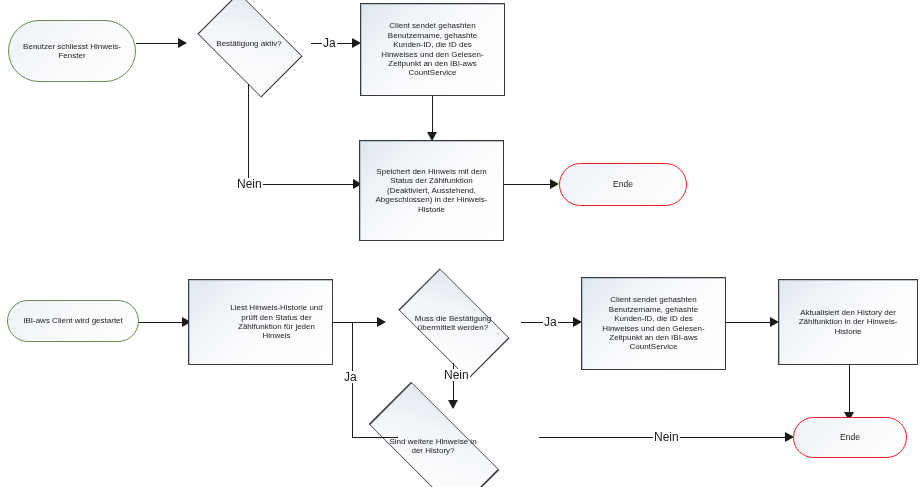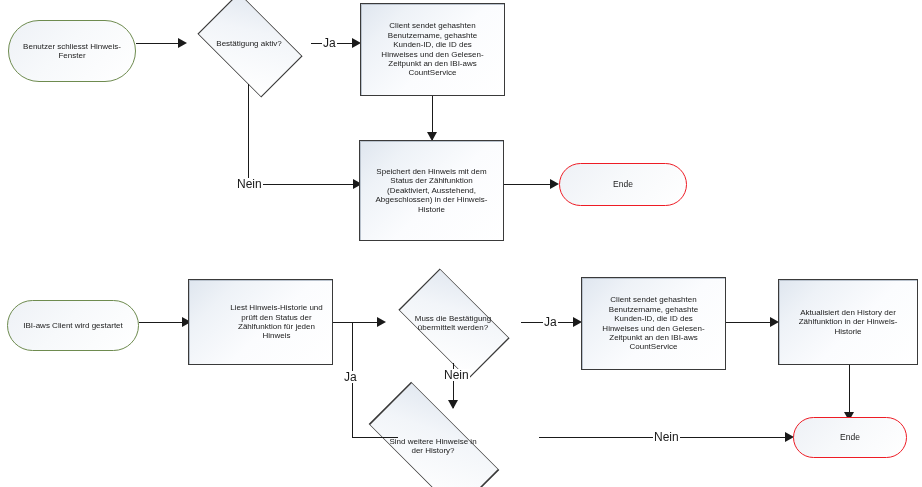--- a/index.html
+++ b/index.html
@@ -128,21 +128,21 @@
 Historie</span>
   </div>
 
   <div class="ln h" style="left:504px; top:184px; width:52px;"></div>
   <div class="arw r" style="left:550px; top:179px;"></div>
 
   <div class="node term end fs85" style="left:559px; top:163px; width:128px; height:43px;">
     <span class="lbl">Ende</span>
   </div>
 
-  <div class="node term start fs8" style="left:7px; top:300px; width:132px; height:51px;align-items:center;">
+  <div class="node term start fs8" style="left:7px; top:300px; width:132px; height:42px;align-items:center;">
     <span class="lbl">IBI-aws Client wird gestartet</span>
   </div>
 
   <div class="ln h" style="left:139px; top:322px; width:48px;"></div>
   <div class="arw r" style="left:182px; top:317px;"></div>
 
   <div class="node proc fs8" style="left:188px; top:279px; width:145px; height:86px;padding-left:32px;">
     <span class="lbl">Liest Hinweis-Historie und
 prüft den Status der
 Zählfunktion für jeden Hinweis</span>

